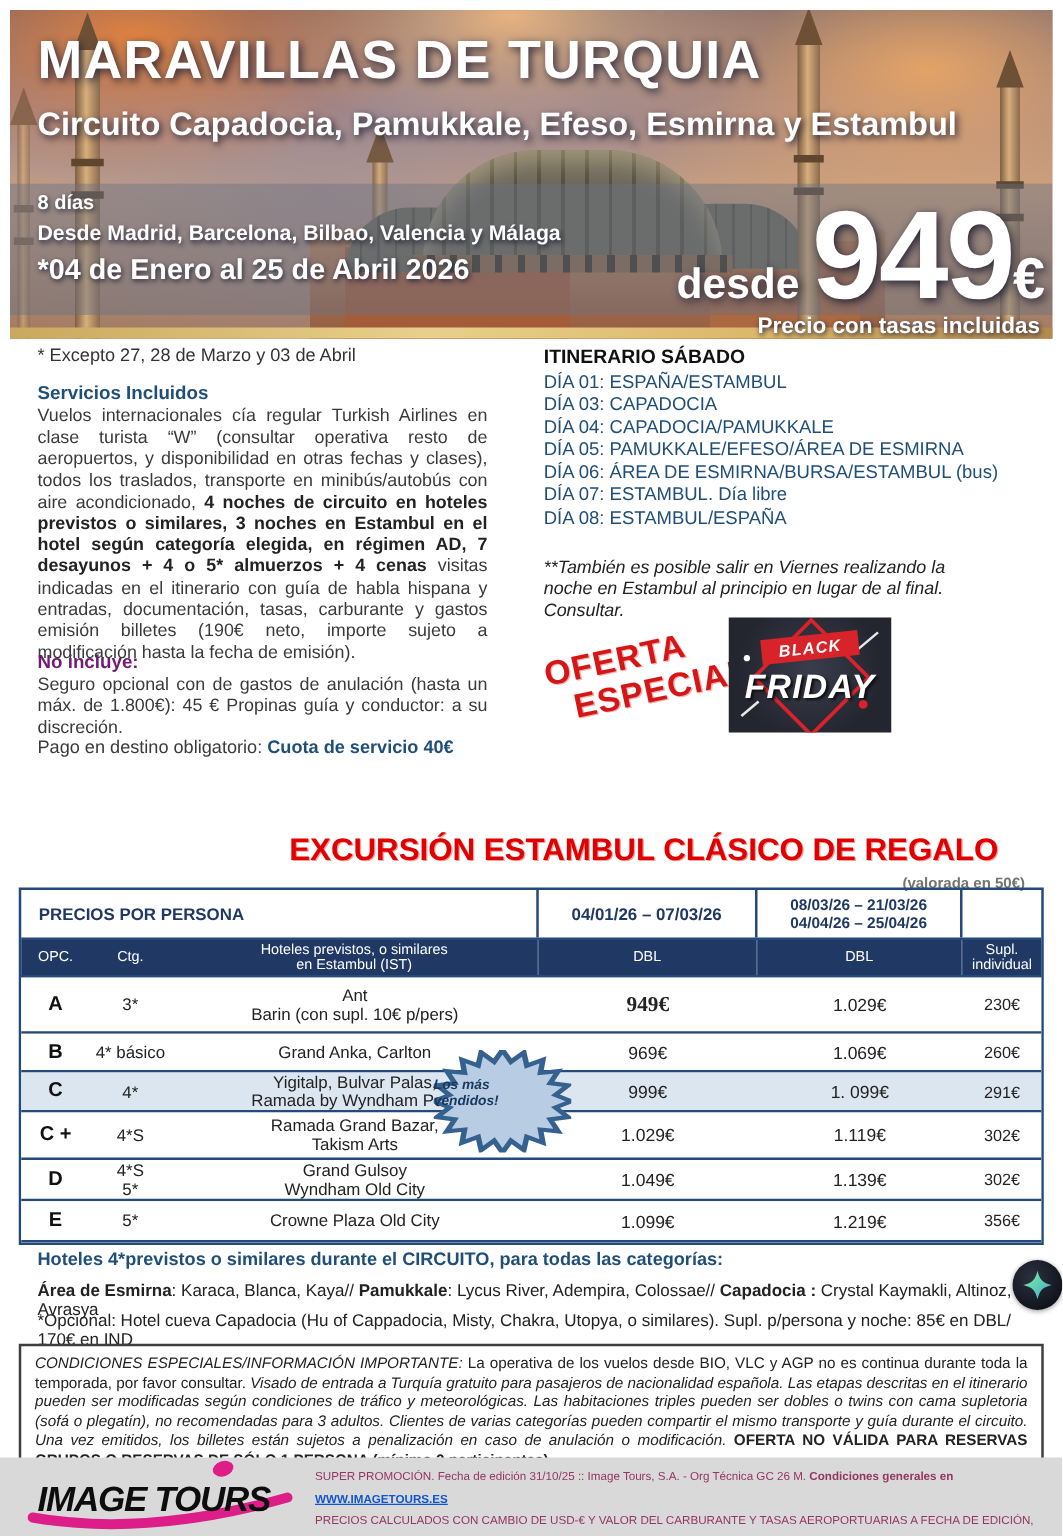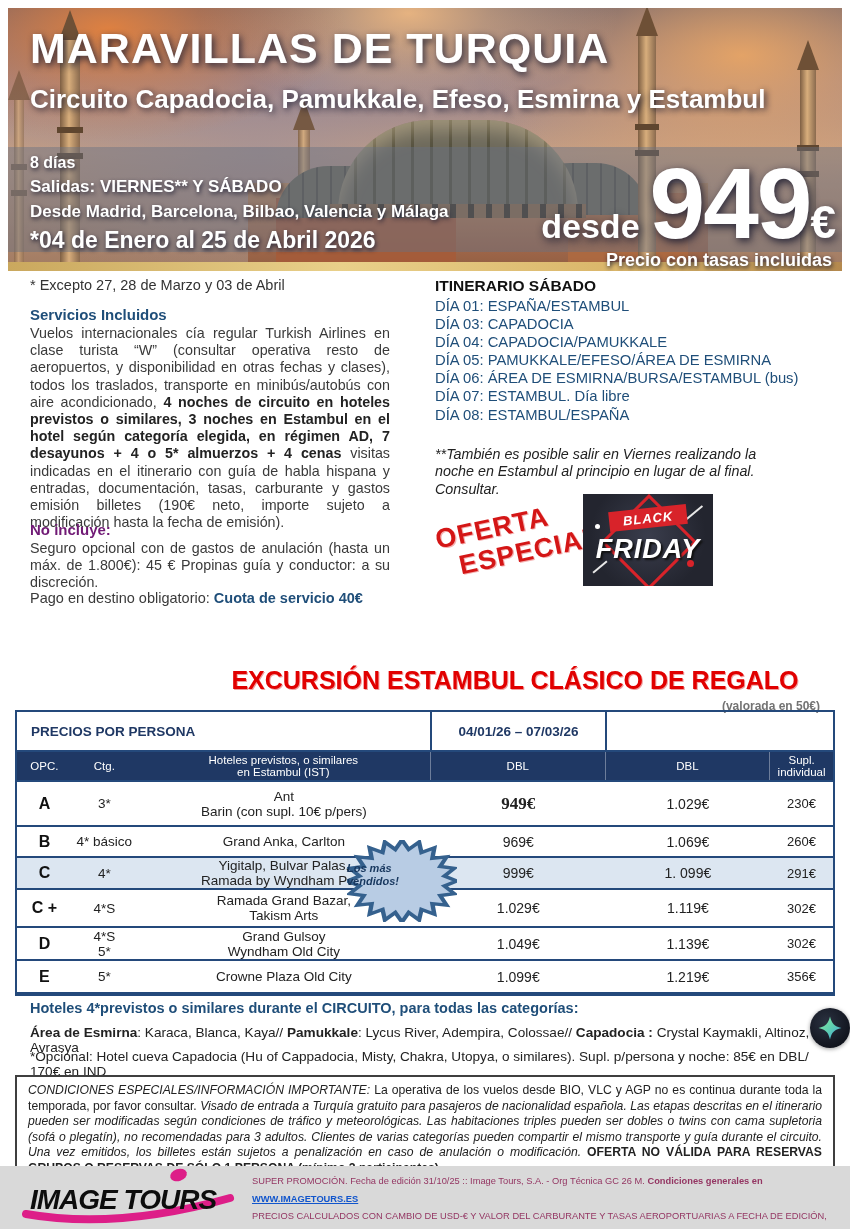--- a/index.html
+++ b/index.html
@@ -173,21 +173,20 @@
     <div class="dome-main"></div>
     <div class="dome-drum"></div>
     <div class="minaret m3"></div>
     <div class="minaret m4"></div>
     <div class="gold-strip"></div>
     <div class="hero-shade"></div>
     <div class="hero-title">MARAVILLAS DE TURQUIA</div>
     <div class="hero-subtitle">Circuito Capadocia, Pamukkale, Efeso, Esmirna y Estambul</div>
     <div class="hero-info">
       <div class="hi-1">8 días</div>
-      <div class="hi-2">Salidas:  VIERNES** Y SÁBADO</div>
       <div class="hi-3">Desde Madrid, Barcelona, Bilbao, Valencia y Málaga</div>
       <div class="hi-4">*04 de Enero al 25 de Abril 2026</div>
     </div>
     <div class="hero-price">
       <span class="hp-desde">desde</span>
       <span class="hp-num">949</span>
       <span class="hp-eur">€</span>
     </div>
     <div class="hero-price-note">Precio con tasas incluidas</div>
   </div>
@@ -225,20 +224,24 @@
     <div class="bf-dot2"></div>
   </div>
 
   <div class="exc-title">EXCURSIÓN ESTAMBUL CLÁSICO DE REGALO</div>
   <div class="exc-note">(valorada en 50€)</div>
 
   <div class="ptable">
     <div class="trow hdr1">
       <div class="tcell c-label">PRECIOS POR PERSONA</div>
       <div class="tcell c-p1">04/01/26 – 07/03/26</div>
+      <div class="tcell c-p2">
+        <div>08/03/26 – 21/03/26</div>
+        <div>04/04/26 – 25/04/26</div>
+      </div>
       <div class="tcell c-sup"></div>
     </div>
     <div class="trow hdr2">
       <div class="tcell h-opc">OPC.</div>
       <div class="tcell h-ctg">Ctg.</div>
       <div class="tcell h-hot">
         <div>Hoteles previstos, o similares</div>
         <div>en Estambul (IST)</div>
       </div>
       <div class="tcell h-d1">DBL</div>

